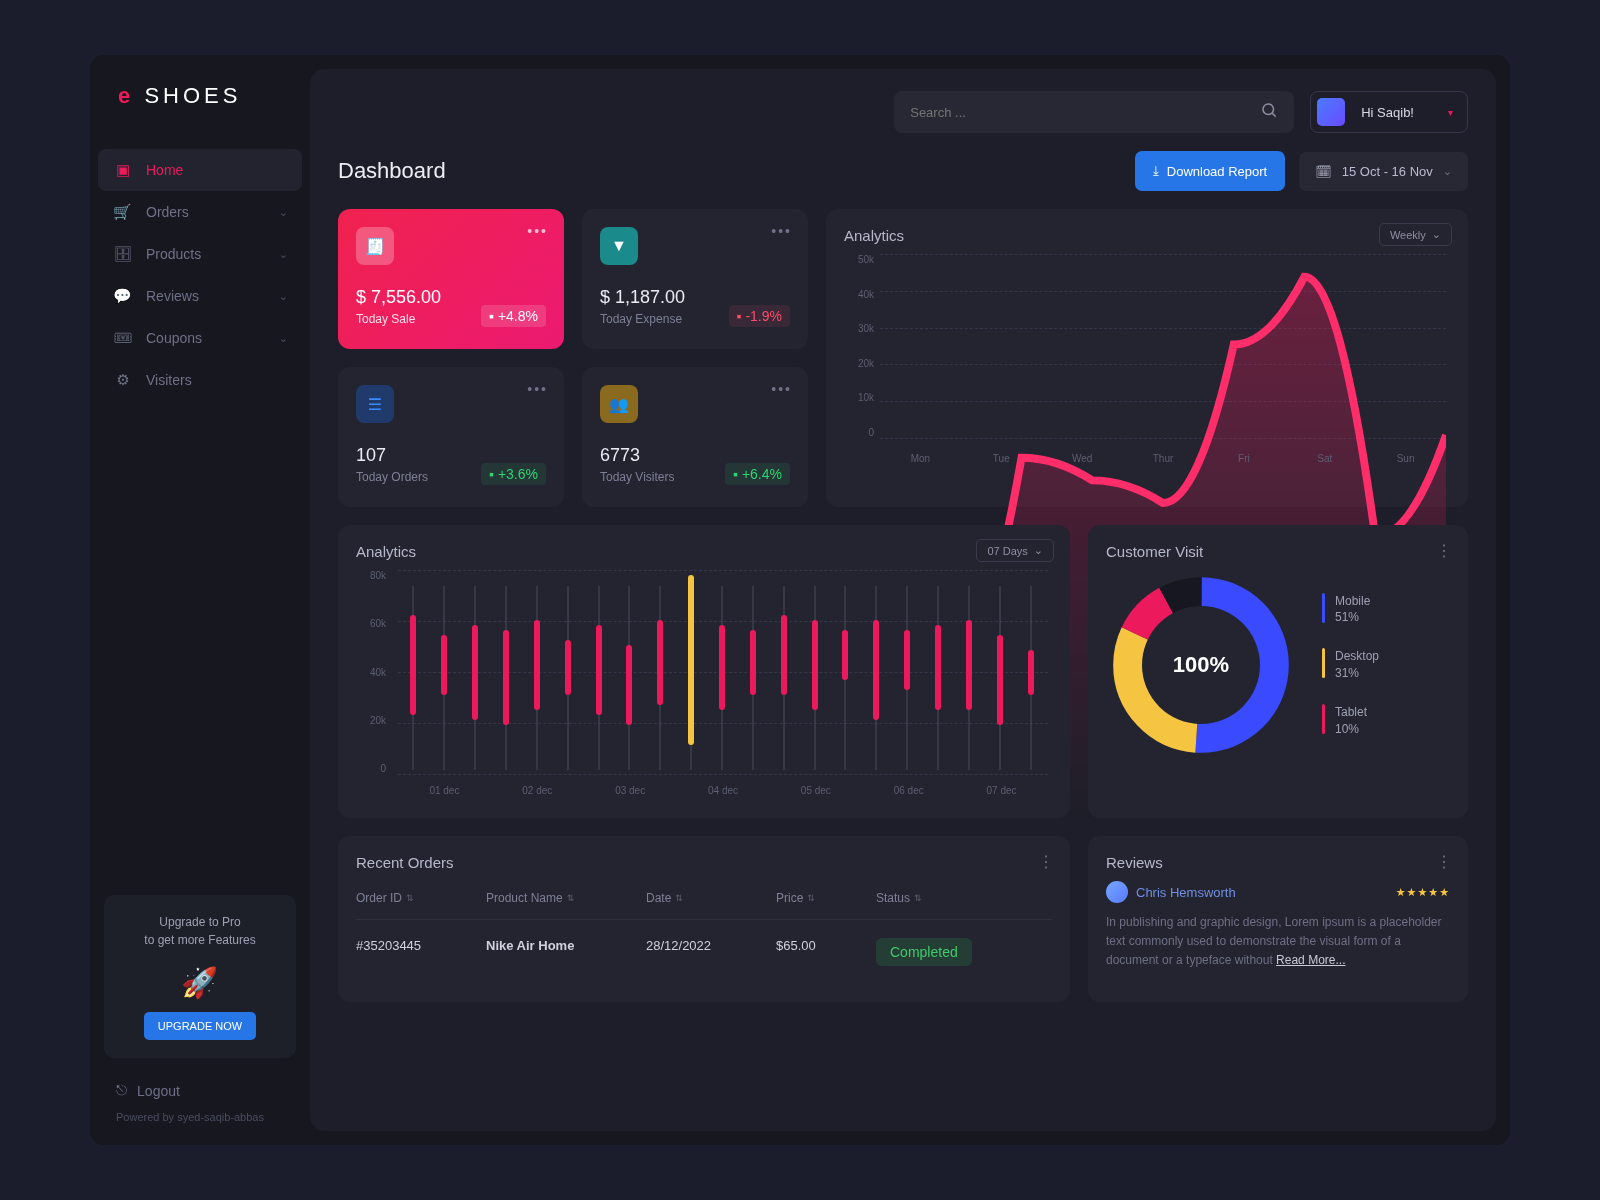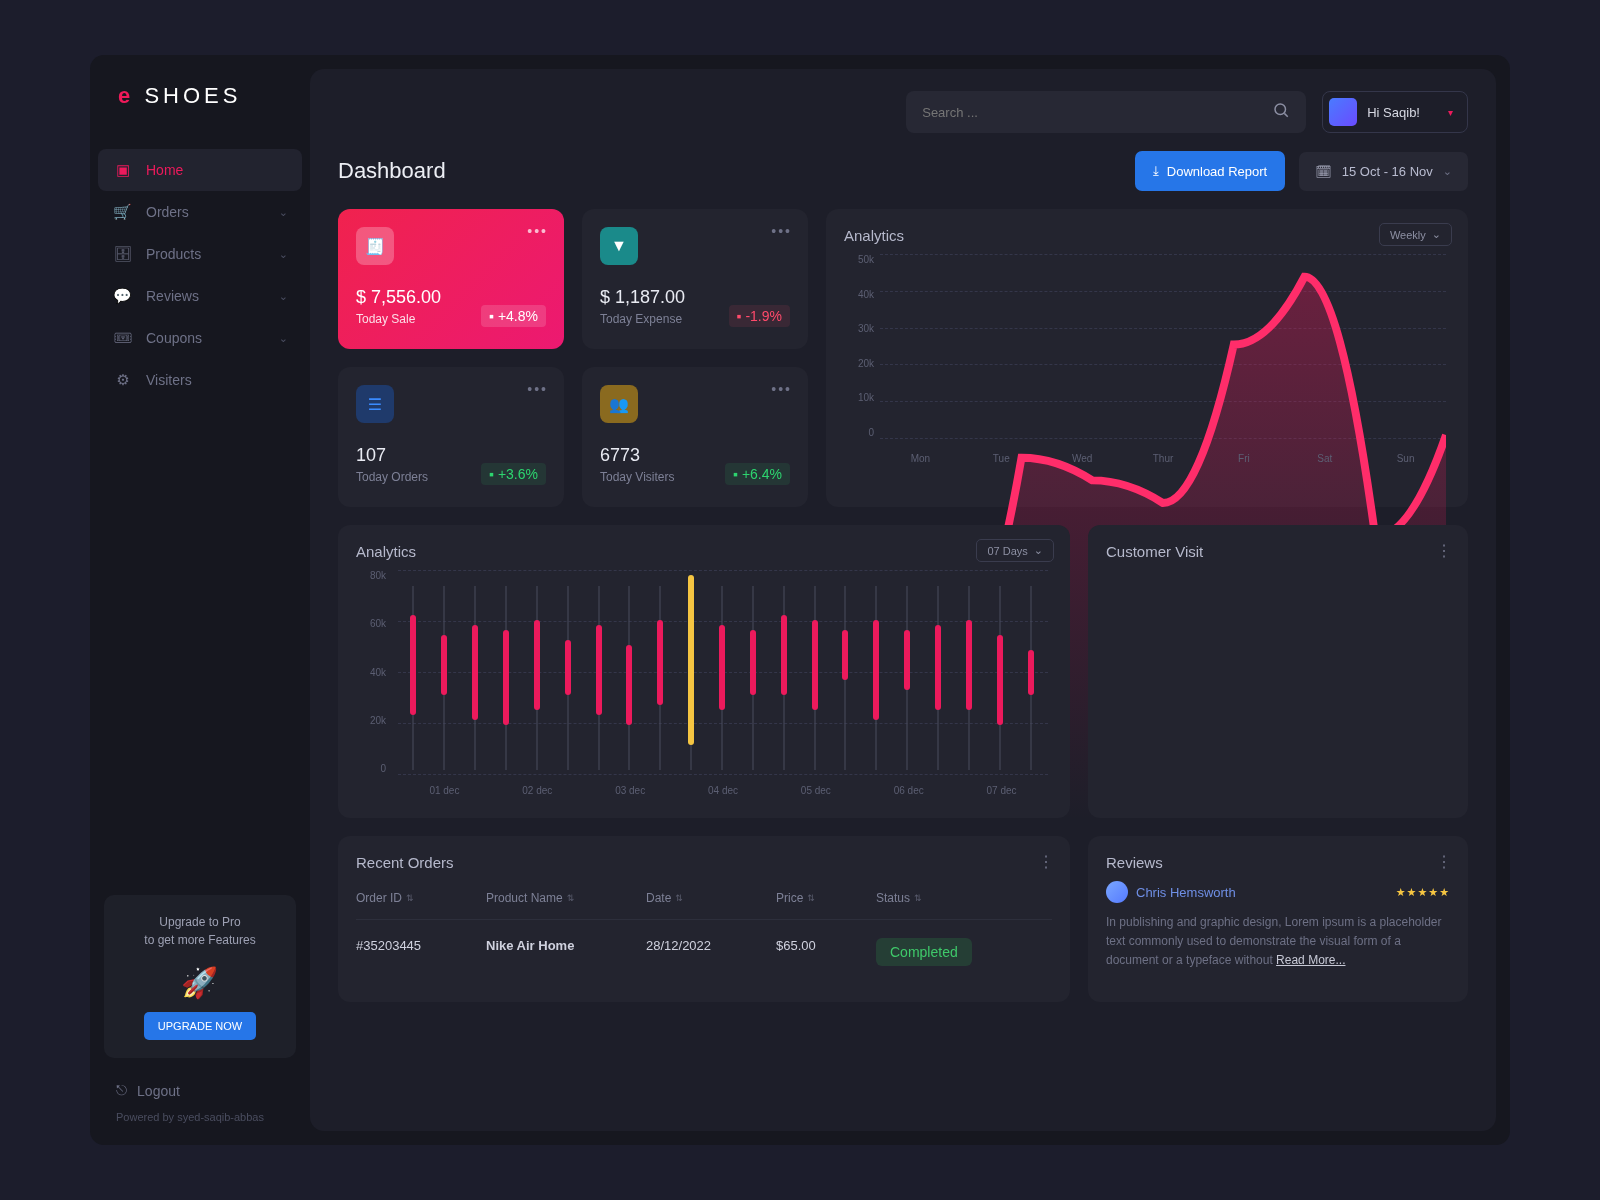--- a/index.html
+++ b/index.html
@@ -19,21 +19,21 @@
 .rocket { font-size:30px; margin:16px 0 12px 0; }
 .upgrade-btn { background:#2676e8; color:#fff; font-size:11px; padding:8px 14px; border-radius:5px; border:none; cursor:pointer; }
 .logout { display:flex; align-items:center; padding:0 26px 12px 26px; color:#6e7187; font-size:14px; cursor:pointer; }
 .logout .ico{ margin-right:10px; }
 .powered { padding:0 26px 22px 26px; color:#4a4d5f; font-size:11px; }
 .main { flex:1; background:#1d1e29; border-radius:14px; margin: 14px 14px 14px 0; padding: 0; overflow:hidden; display:flex; flex-direction:column;}
 .topbar { display:flex; align-items:center; padding:22px 28px 10px 28px; gap:16px; }
 .search { flex:0 0 400px; margin-left:auto; background:#272834; border-radius:8px; display:flex; align-items:center; padding:10px 16px; }
 .search input { flex:1; background:transparent; border:none; outline:none; color:#8b8ea2; font-size:13px; }
 .search .sico { color:#8b8ea2; }
-.user-pill { display:flex; align-items:center; border:1px solid #34364a; border-radius:8px; padding:6px 14px 6px 6px; gap:10px; color:#d7d9e3; font-size:13px; }
+.user-pill { display:flex; align-items:center; border:1px solid #34364a; border-radius:8px; padding:6px 14px 6px 6px; gap:16px; color:#d7d9e3; font-size:13px; }
 .avatar { width:28px; height:28px; border-radius:5px; background:linear-gradient(135deg,#4a7bff,#6a4bff); }
 .user-pill .carr { margin-left:18px; color:#ec1a5c; font-size:10px; }
 .content { padding: 8px 28px 28px 28px; overflow:auto; flex:1; }
 .titlebar { display:flex; align-items:center; margin-bottom:18px; }
 .titlebar h1 { color:#eceef4; font-size:22px; font-weight:500; }
 .btn-primary { margin-left:auto; background:#2676e8; color:#fff; border:none; border-radius:7px; padding:12px 18px; font-size:13px; display:flex; align-items:center; gap:8px; cursor:pointer;}
 .date-pick { margin-left:14px; background:#272834; color:#b9bcd0; border-radius:7px; padding:12px 16px; font-size:13px; display:flex; align-items:center; gap:10px; cursor:pointer;}
 .row { display:grid; gap:18px; }
 .row.top { grid-template-columns: 226px 226px 1fr; grid-template-rows: 140px 140px; }
 .card { background:#23242f; border-radius:12px; padding:18px; position:relative; }
@@ -383,20 +383,43 @@
                 <span>05 dec</span>
                 <span>06 dec</span>
                 <span>07 dec</span>
               </div>
           </div>
         </div>
         <div class="card">
           <span class="kebab">⋮</span>
           <h3>Customer Visit</h3>
           <div class="donut-wrap">
+            <div class="donut">
+              <svg width="190" height="190" viewBox="0 0 42 42" id="donut-svg">
+                  <circle cx="21" cy="21" r="15.9155" fill="none" stroke="#3a4bff" stroke-width="7" stroke-dasharray="51.00001823577252 49.000017520644185" stroke-dashoffset="25"></circle>
+                  <circle cx="21" cy="21" r="15.9155" fill="none" stroke="#f5c542" stroke-width="7" stroke-dasharray="31.00001108448918 69.00002467192752" stroke-dashoffset="-26.000018235772522"></circle>
+                  <circle cx="21" cy="21" r="15.9155" fill="none" stroke="#ec1a5c" stroke-width="7" stroke-dasharray="10.00000357564167 90.00003218077504" stroke-dashoffset="-57.0000293202617"></circle>
+                  <circle cx="21" cy="21" r="15.9155" fill="none" stroke="#161720" stroke-width="7" stroke-dasharray="8.000002860513337 92.00003289590337" stroke-dashoffset="-67.00003289590337"></circle>
+                </svg>
+              <div class="donut-center">100%</div>
+            </div>
+            <div class="legend" id="legend">
+                <div class="legend-item">
+                  <div class="lswatch" style="background:#3a4bff"></div>
+                  <div class="ltxt">Mobile<br>51%</div>
+                </div>
+                <div class="legend-item">
+                  <div class="lswatch" style="background:#f5c542"></div>
+                  <div class="ltxt">Desktop<br>31%</div>
+                </div>
+                <div class="legend-item">
+                  <div class="lswatch" style="background:#ec1a5c"></div>
+                  <div class="ltxt">Tablet<br>10%</div>
+                </div>
+              </div>
           </div>
         </div>
       </div>
 
       <div class="row bot">
         <div class="card">
           <span class="kebab">⋮</span>
           <h3>Recent Orders</h3>
           <div class="table-head">
             <span>

